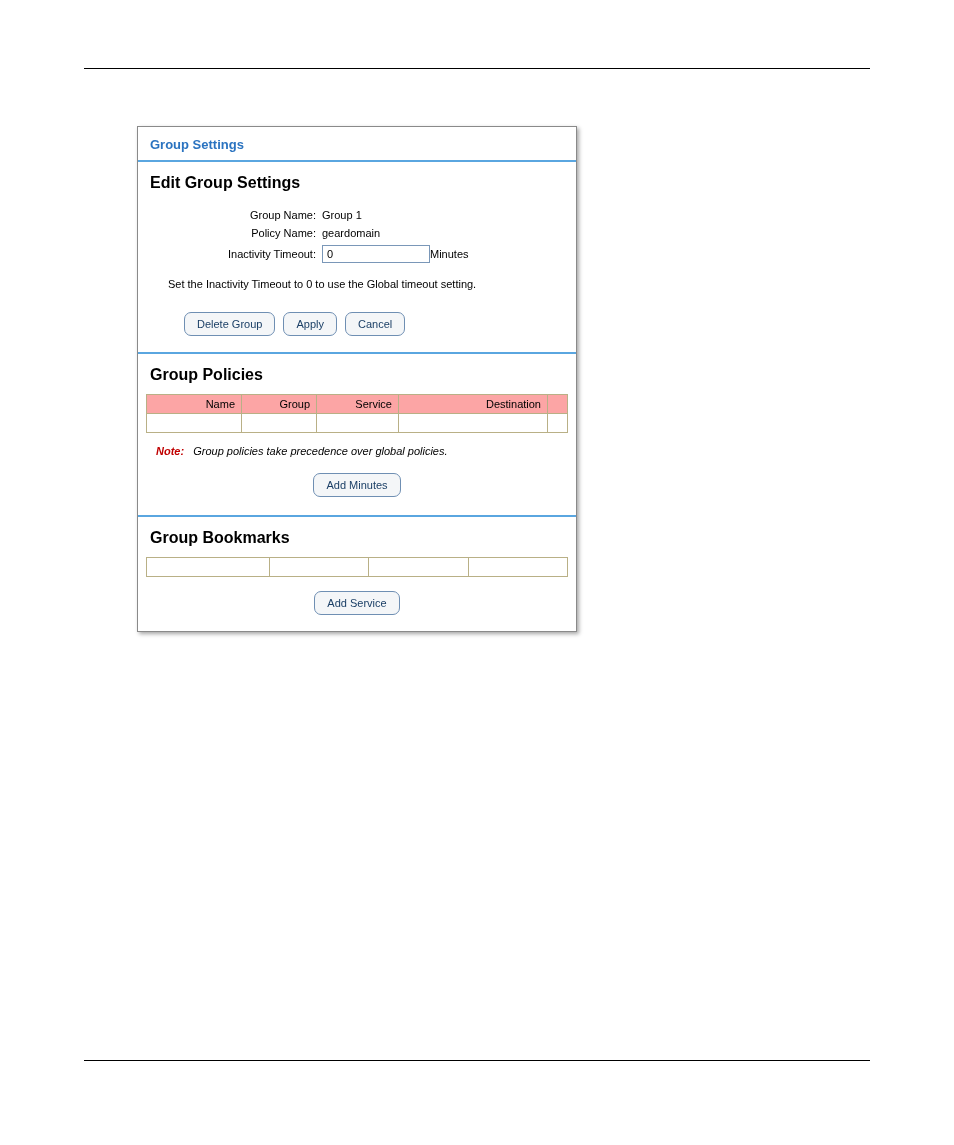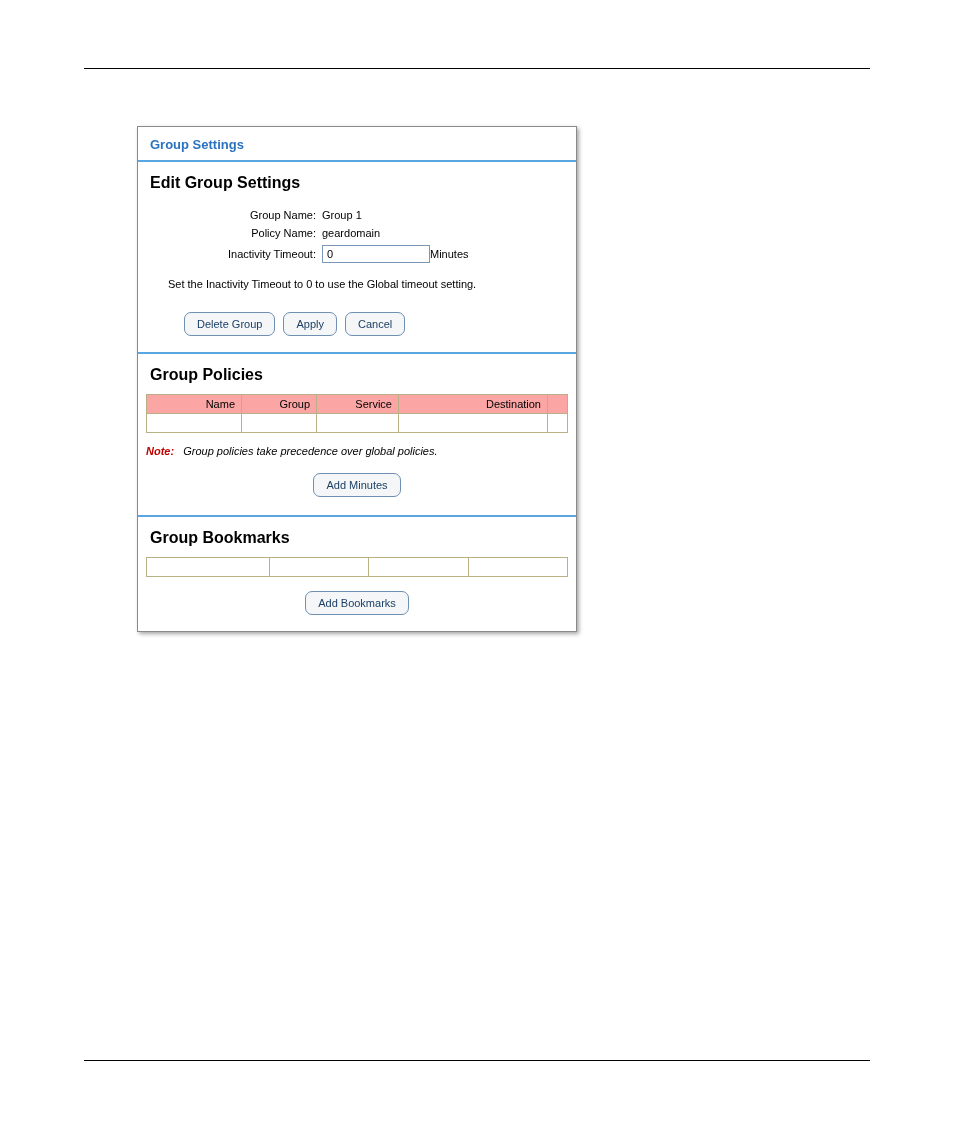--- a/index.html
+++ b/index.html
@@ -118,20 +118,21 @@
   }
   .policies-table th, .bookmarks-table th {
     font-weight: normal;
     background: #fca5a5;
     text-align: right;
   }
   .note-row {
     padding: 12px 8px 0;
     font-style: italic;
     font-size: 11px;
+    margin-left: 10px;
   }
   .note-label {
     color: #c00000;
     font-weight: bold;
     font-style: italic;
     margin-right: 6px;
   }
   .center-btn {
     text-align: center;
     padding: 16px 0;
@@ -219,18 +220,18 @@
       <tr>
         <td>&nbsp;</td>
         <td></td>
         <td></td>
         <td></td>
       </tr>
     </tbody>
       </table>
 
     <div class="center-btn last">
-      <button class="std">Add Bookmarks</button>
+      <button class="std">Add Service</button>
     </div>
   </div>
 
   <div class="bottom-rule"></div>
 </div>
 
 </body></html>

